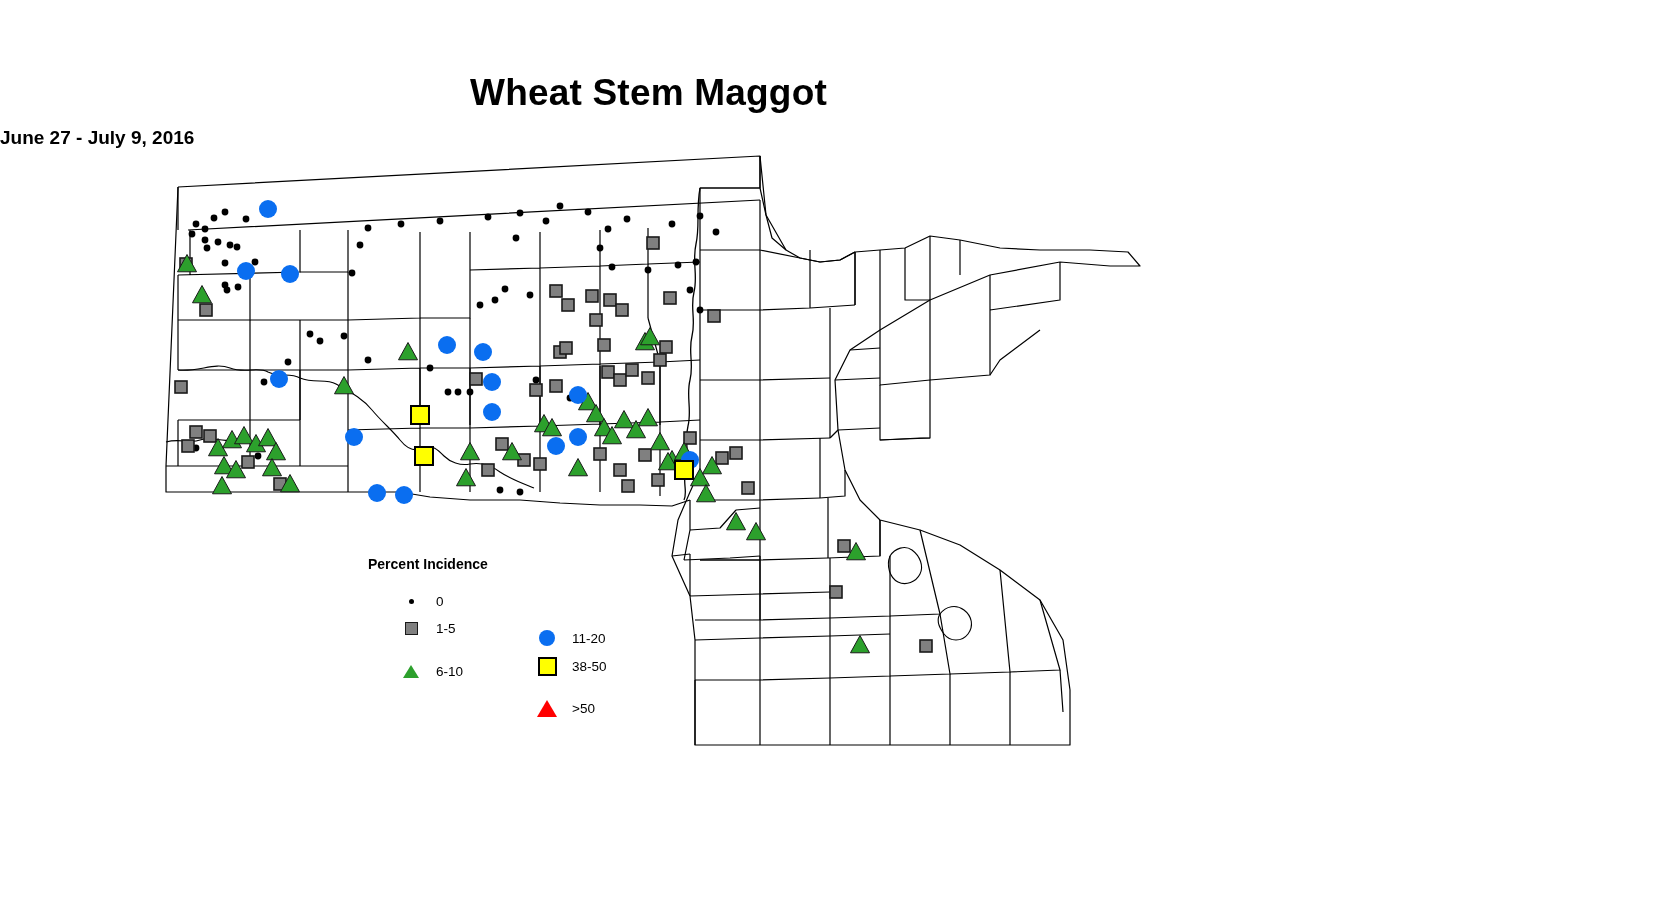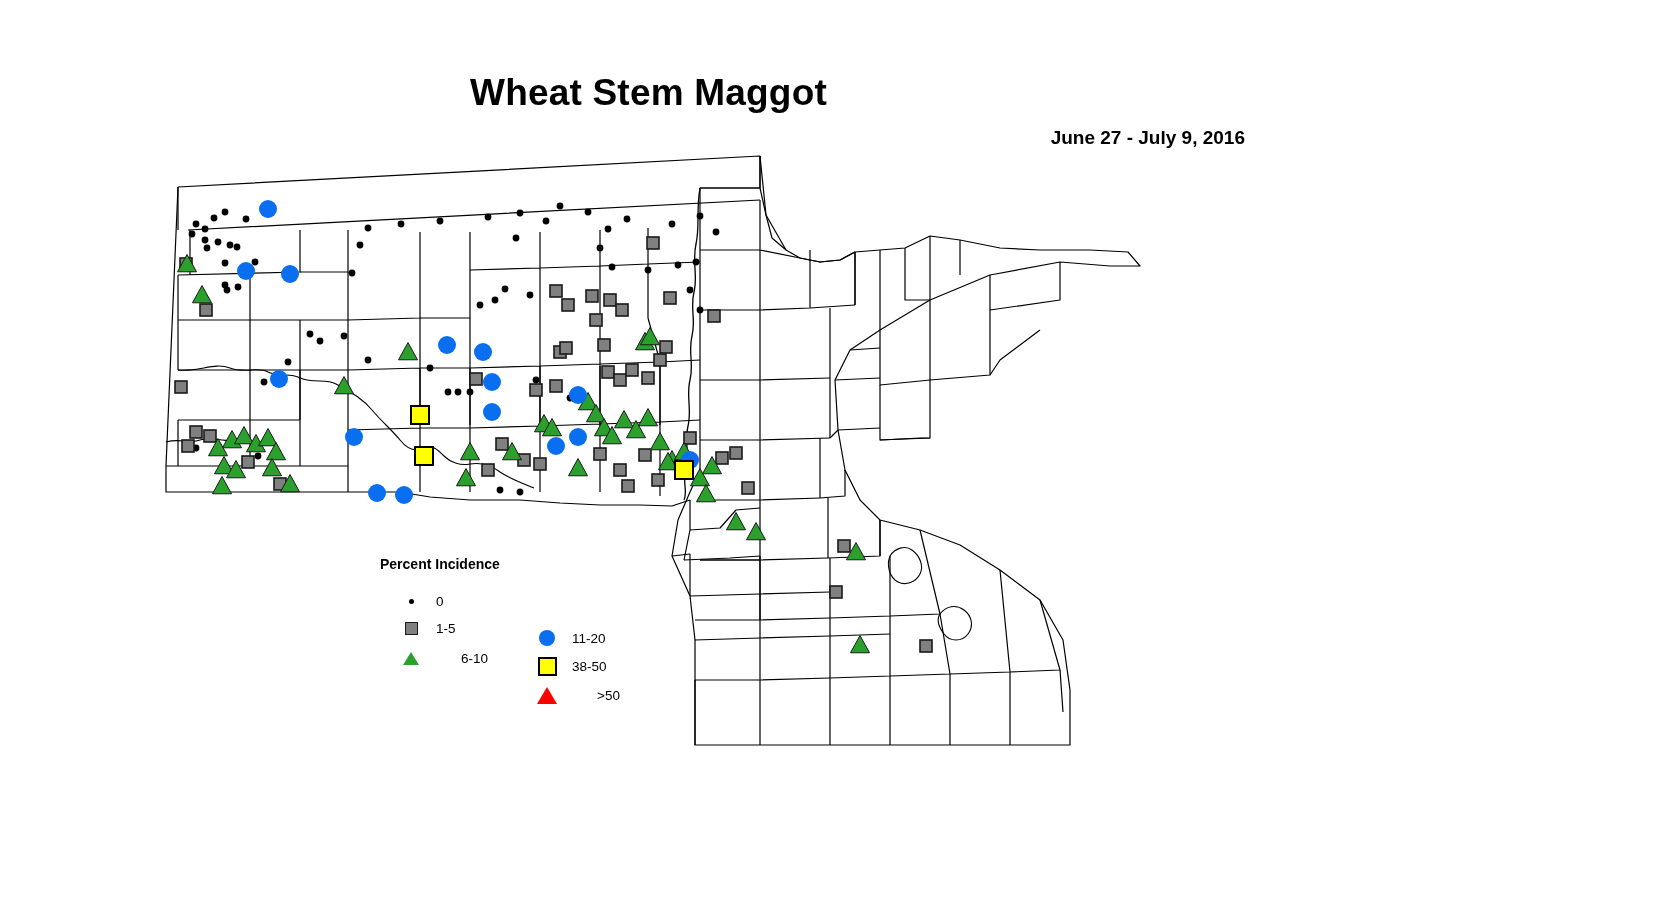--- a/index.html
+++ b/index.html
@@ -1,31 +1,31 @@
 <!DOCTYPE html>
 <html><head>
 <meta charset="utf-8">
 <style>
   html,body{margin:0;padding:0;background:#fff;}
   body{width:1673px;height:900px;position:relative;overflow:hidden;
        font-family:"Liberation Sans","DejaVu Sans",sans-serif;color:#000;}
 
   .title{position:absolute;left:0;top:72px;width:1245px;text-align:center;
          font-size:37px;font-weight:bold;letter-spacing:.2px;margin-left:26px;}
-  .subtitle{position:absolute;left:0;top:127px;width:1245px;text-align:right;
+  .subtitle{position:absolute;left:0;top:127px;width:1245px;text-align:left;
             font-size:19px;font-weight:bold;}
 
   .map-wrap{position:absolute;left:0;top:0;width:1673px;height:900px;}
   .map-svg{position:absolute;left:0;top:0;}
 
   .legend{position:absolute;left:360px;top:552px;width:240px;height:128px;}
-  .legend-title{font-size:14px;font-weight:bold;position:absolute;left:20px;top:4px;white-space:nowrap;}
+  .legend-title{font-size:14px;font-weight:bold;position:absolute;left:8px;top:4px;white-space:nowrap;}
   .lg-row{position:absolute;display:flex;align-items:center;}
   .lg-col1{left:40px;} .lg-col2{left:176px;margin-top:36px;}
-  .lg-r1{top:42px;} .lg-r2{top:69px;align-items:center;} .lg-r3{top:99px;gap:25px;}
+  .lg-r1{top:42px;} .lg-r2{top:69px;align-items:center;} .lg-r3{top:112px;}
   .lg-sym{width:22px;display:flex;justify-content:center;align-items:center;}
   .lg-lab{font-size:13.5px;margin-left:14px;white-space:nowrap;}
 
   .sym-dot{width:5px;height:5px;border-radius:50%;background:#000;}
   .sym-sq-gray{width:11px;height:11px;background:#808080;border:1.5px solid #1a1a1a;}
   .sym-sq-yel{width:15px;height:15px;background:#FFFF00;border:2px solid #000;}
   .sym-circ-blue{width:16px;height:16px;border-radius:50%;background:#0a6ef0;}
   .sym-tri-grn{width:0;height:0;border-left:8px solid transparent;border-right:8px solid transparent;border-bottom:13px solid #2ca02c;}
   .sym-tri-red{width:0;height:0;border-left:10px solid transparent;border-right:10px solid transparent;border-bottom:17px solid #FF0000;}
 </style>

